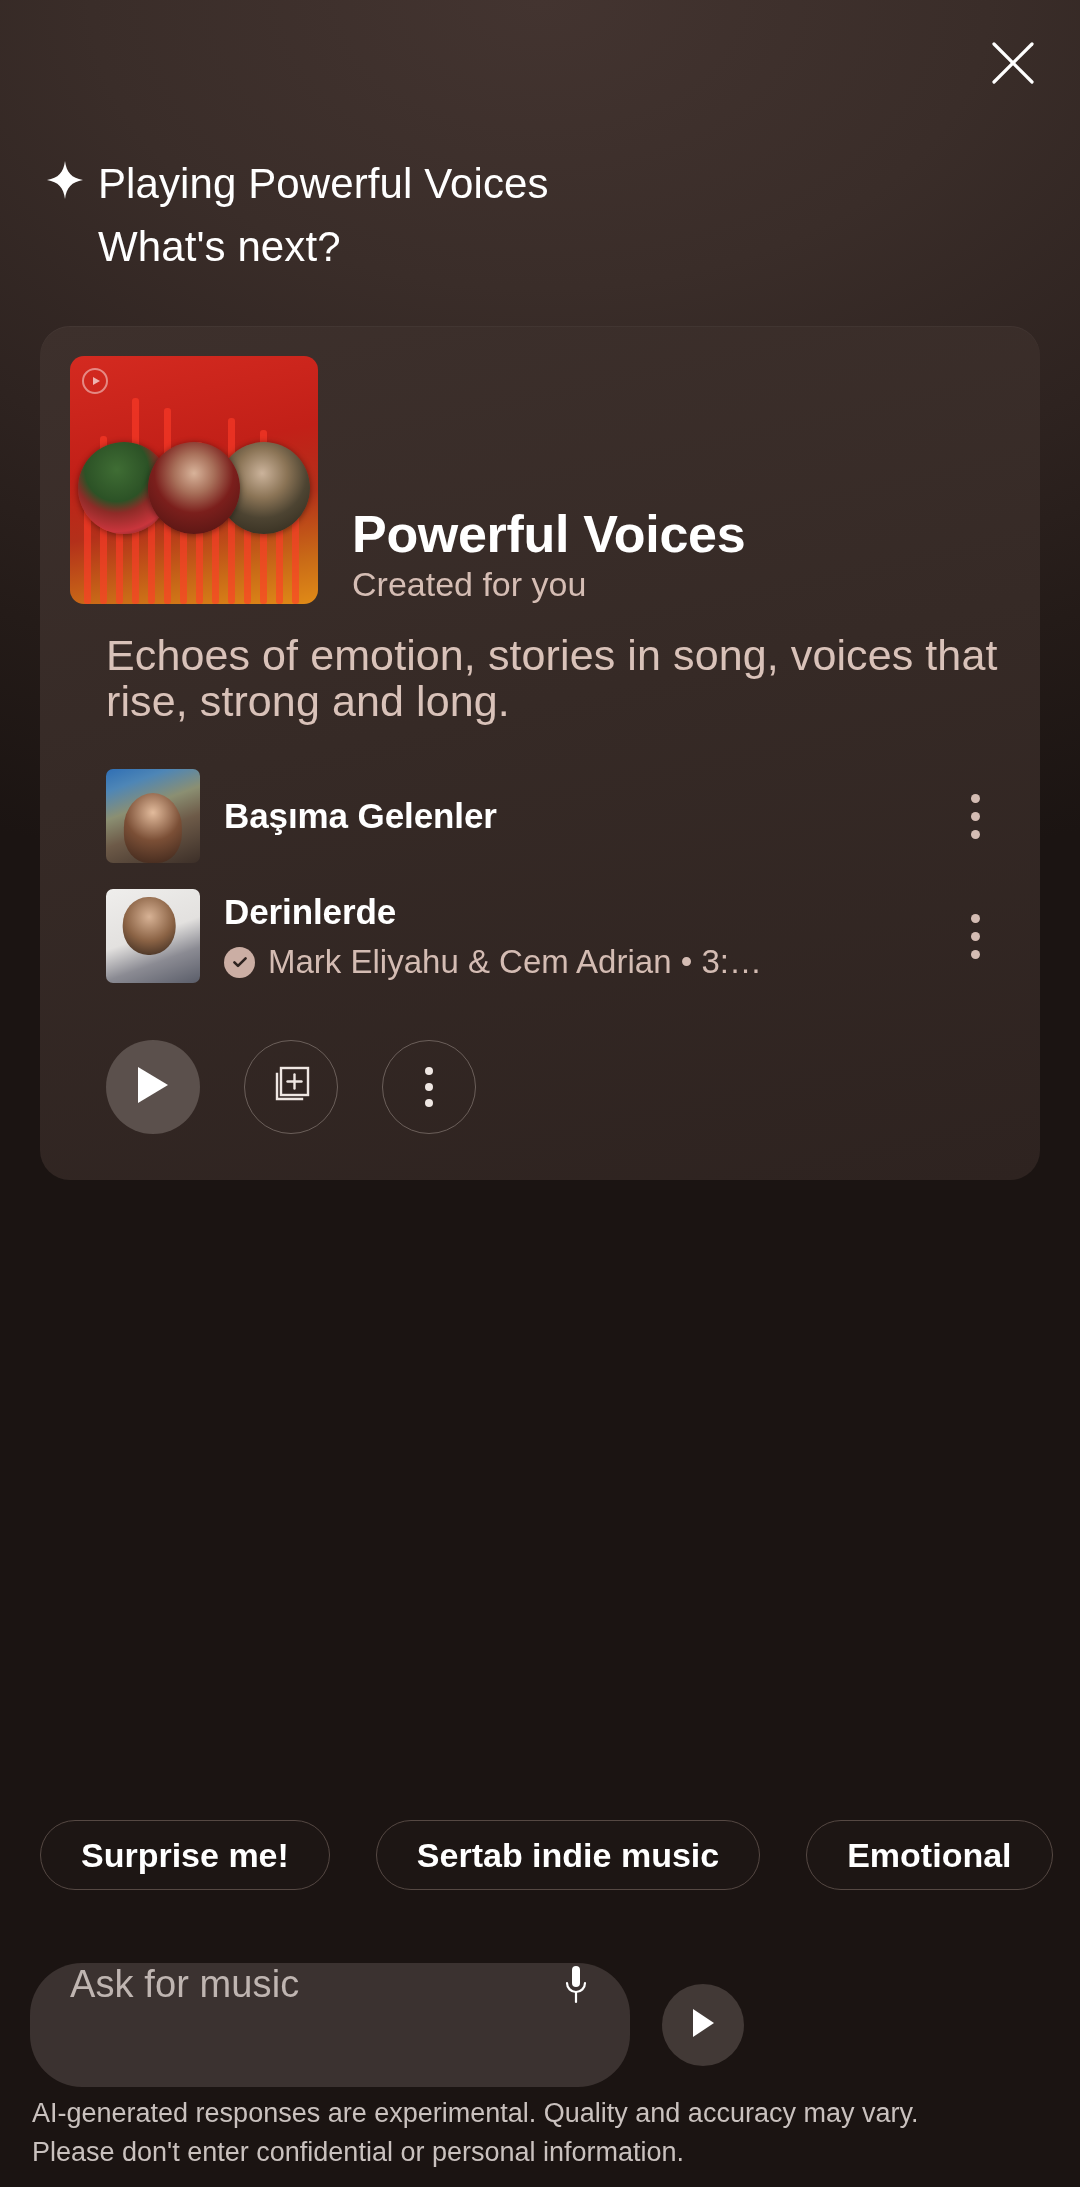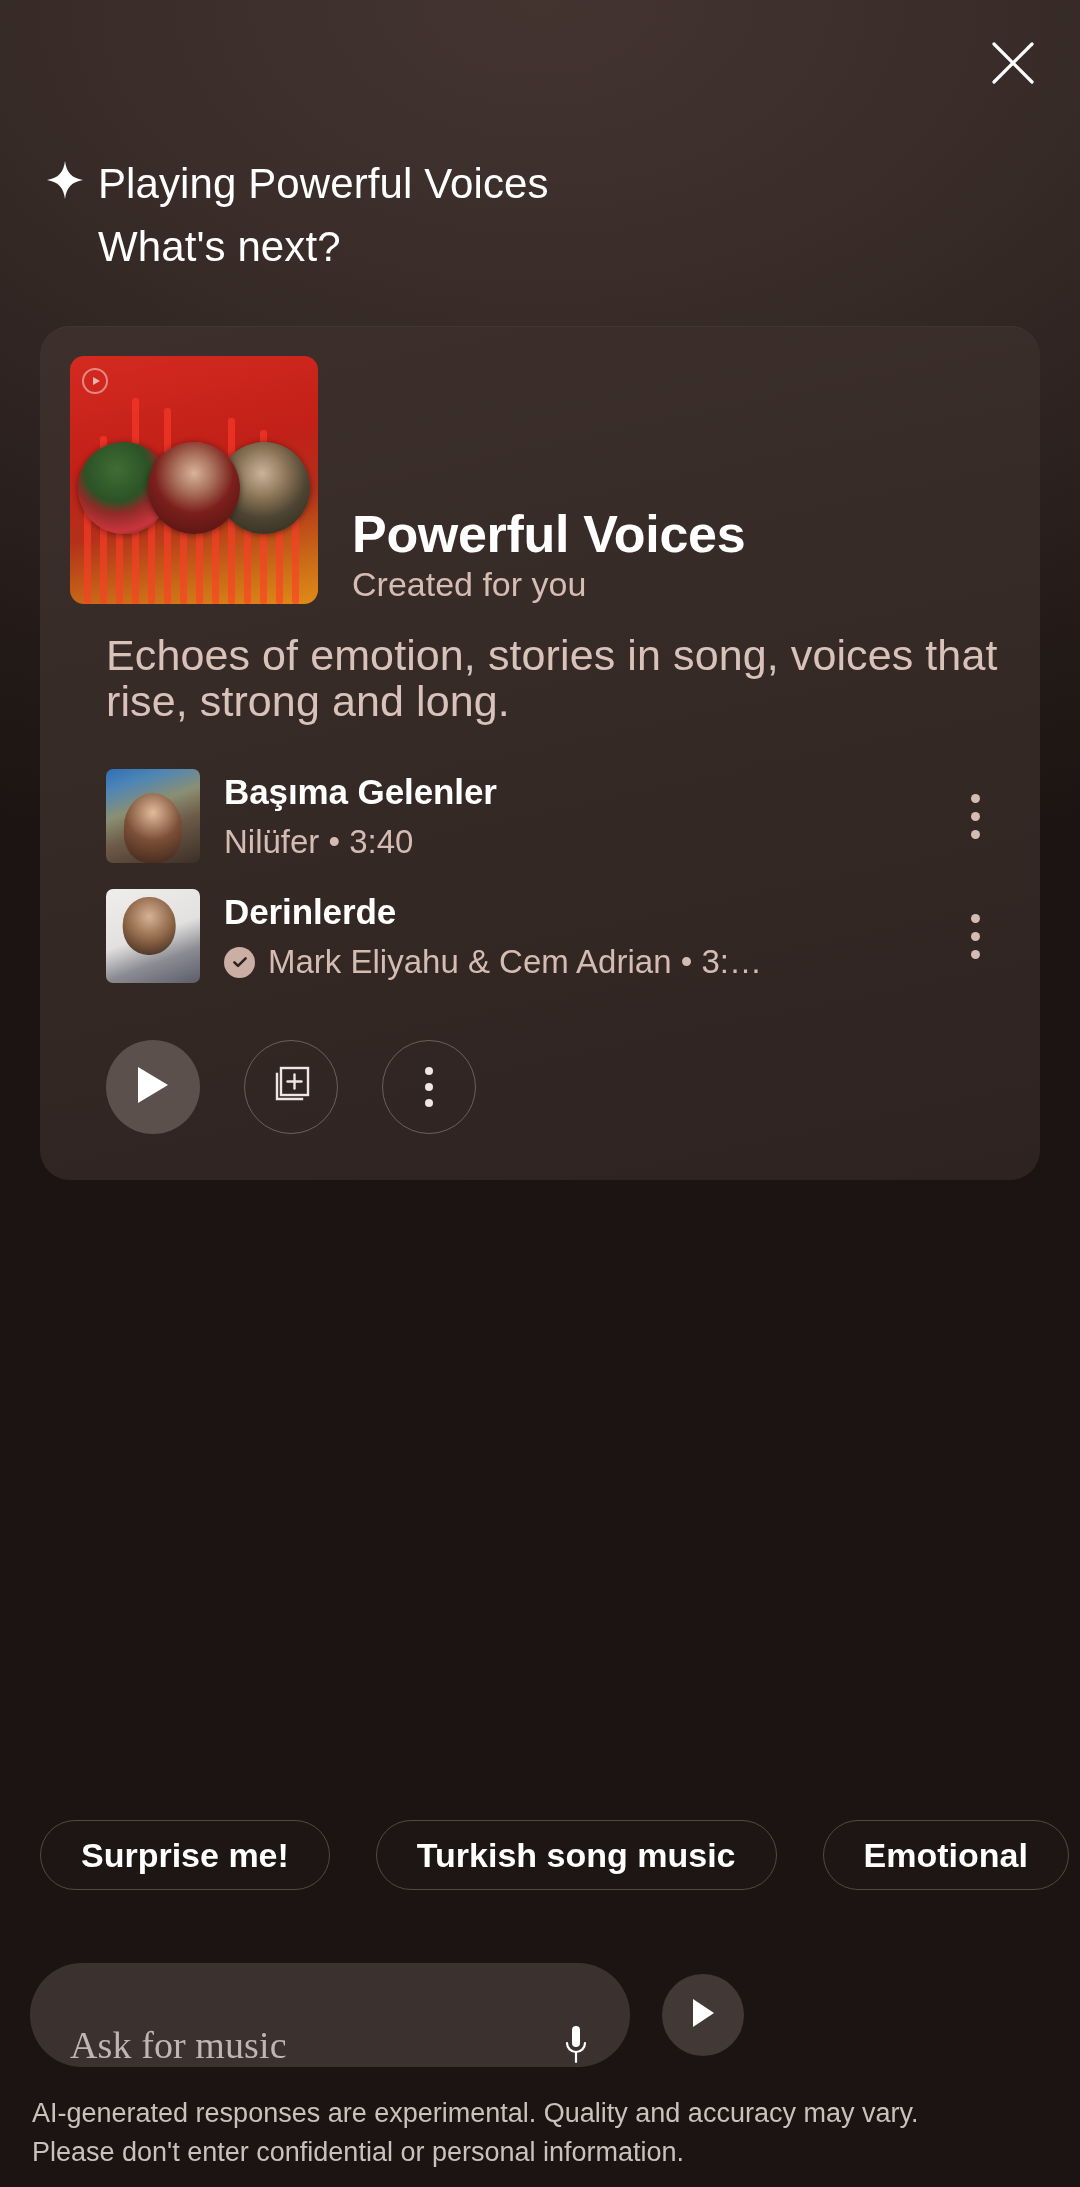--- a/index.html
+++ b/index.html
@@ -132,22 +132,22 @@
   .chip {
     border:1.6px solid #554843; border-radius:50px;
     padding:0 40px; height:70px; display:flex; align-items:center;
     font-size:34px; font-weight:700; color:#ffffff; cursor:pointer;
     background:rgba(255,255,255,0.012);
   }
 
   
   .inputbar { position:absolute; left:30px; top:1963px; display:flex; align-items:center; gap:32px; }
   .field {
-    width:600px; height:104px; border-radius:52px; background:#3b3230;
-    display:flex; align-items:flex-end; padding:0 32px 0 40px; cursor:text;font-family:Liberation Serif, serif;
+    width:600px; height:124px; border-radius:52px; background:#3b3230;
+    display:flex; align-items:flex-start; padding:0 32px 0 40px; cursor:text;
   }
   .field .ph { flex:1 1 auto; font-size:38px; color:#bfb5b1; letter-spacing:0.1px; }
   .mic { width:44px; flex:0 0 44px; display:flex; justify-content:center; cursor:pointer; }
   .send {
     width:82px; height:82px; border-radius:50%; background:#423936;
     display:flex; align-items:center; justify-content:center; cursor:pointer;
   }
 
   
   .disclaimer {
@@ -214,23 +214,20 @@
     </div>
 
     <div class="card-desc">Echoes of emotion, stories in song, voices that rise, strong and long.</div>
 
     <div class="tracks">
 
       <div class="track">
         <div class="thumb t1"></div>
         <div class="track-meta">
           <div class="track-title">Başıma Gelenler</div>
-          <div class="track-artist-line">
-            <span class="track-artist">Nilüfer • 3:40</span>
-          </div>
         </div>
         <div class="kebab">
           <i></i>
             <i></i>
             <i></i>
         </div>
       </div>
 
       <div class="track">
         <div class="thumb t2"></div>
@@ -279,21 +276,21 @@
             <i></i>
             <i></i>
         </span>
       </div>
     </div>
 
   </div>
 
   <div class="chips">
     <div class="chip">Surprise me!</div>
-    <div class="chip">Turkish song music</div>
+    <div class="chip">Sertab indie music</div>
     <div class="chip">Emotional</div>
   </div>
 
   <div class="inputbar">
     <div class="field">
       <span class="ph">Ask for music</span>
       <span class="mic">
         <svg width="26" height="44" viewBox="0 0 26 44">
           <rect x="9" y="3" width="8" height="21" rx="4" fill="#ffffff"></rect>
           <path d="M4 20 A9 9 0 0 0 22 20" fill="none" stroke="#ffffff" stroke-width="2.2" stroke-linecap="round"></path>

